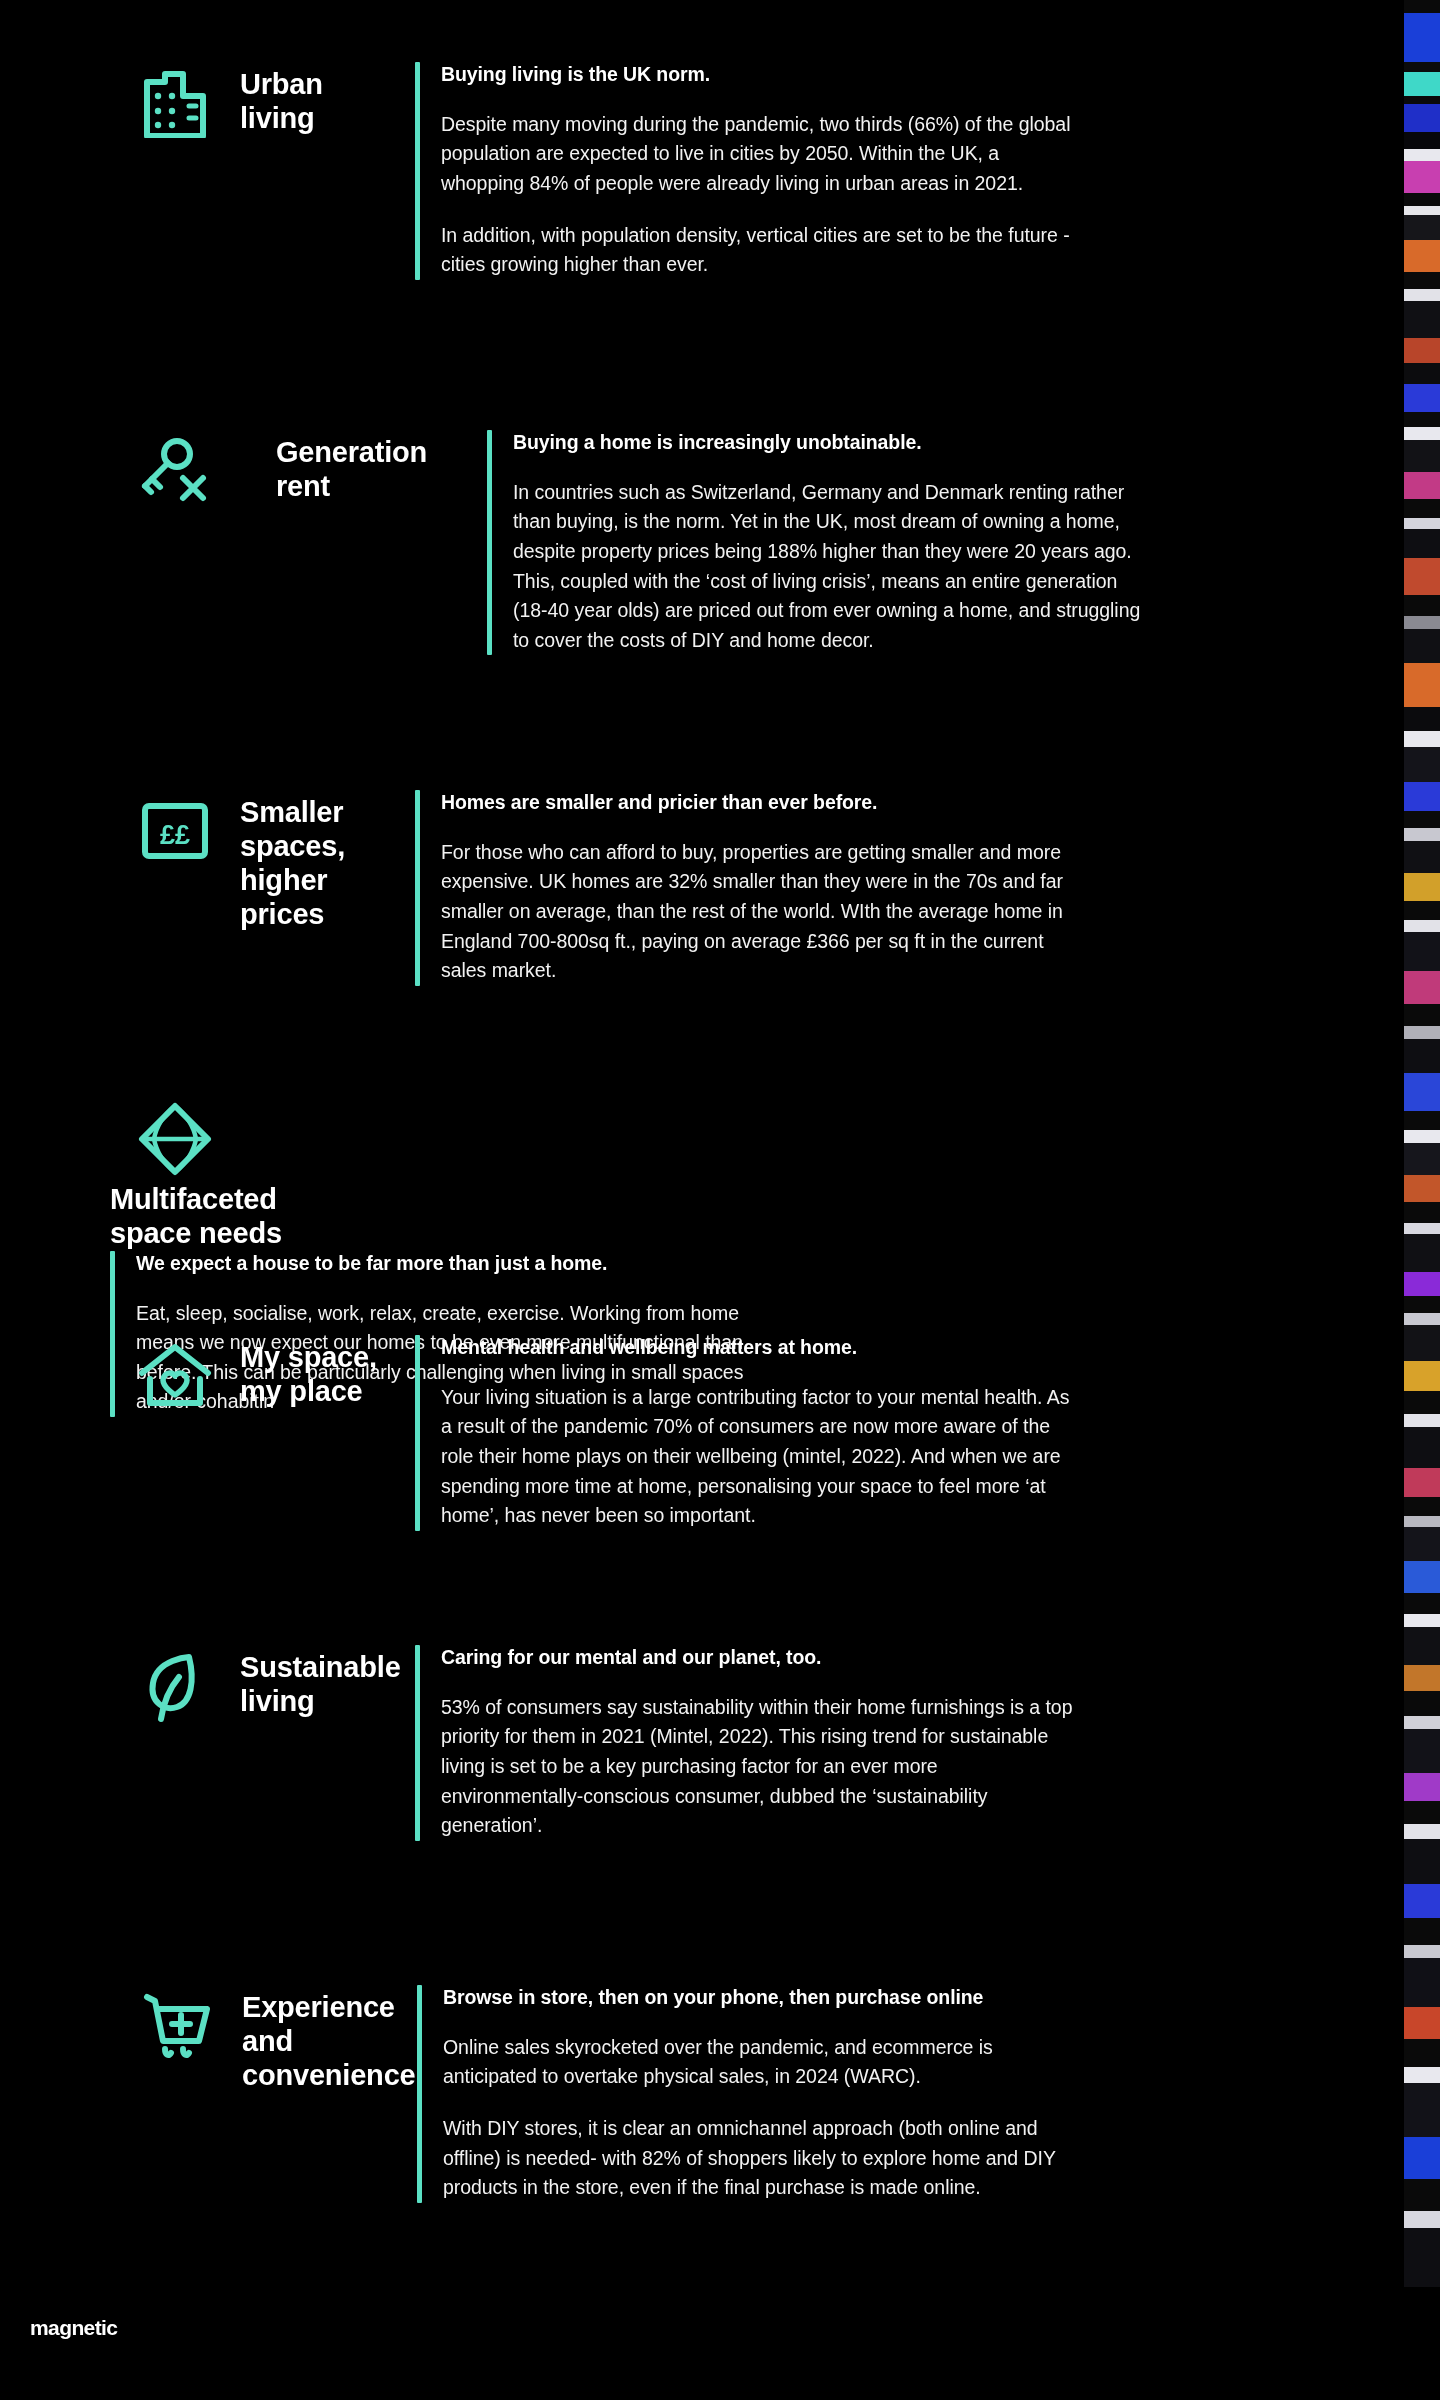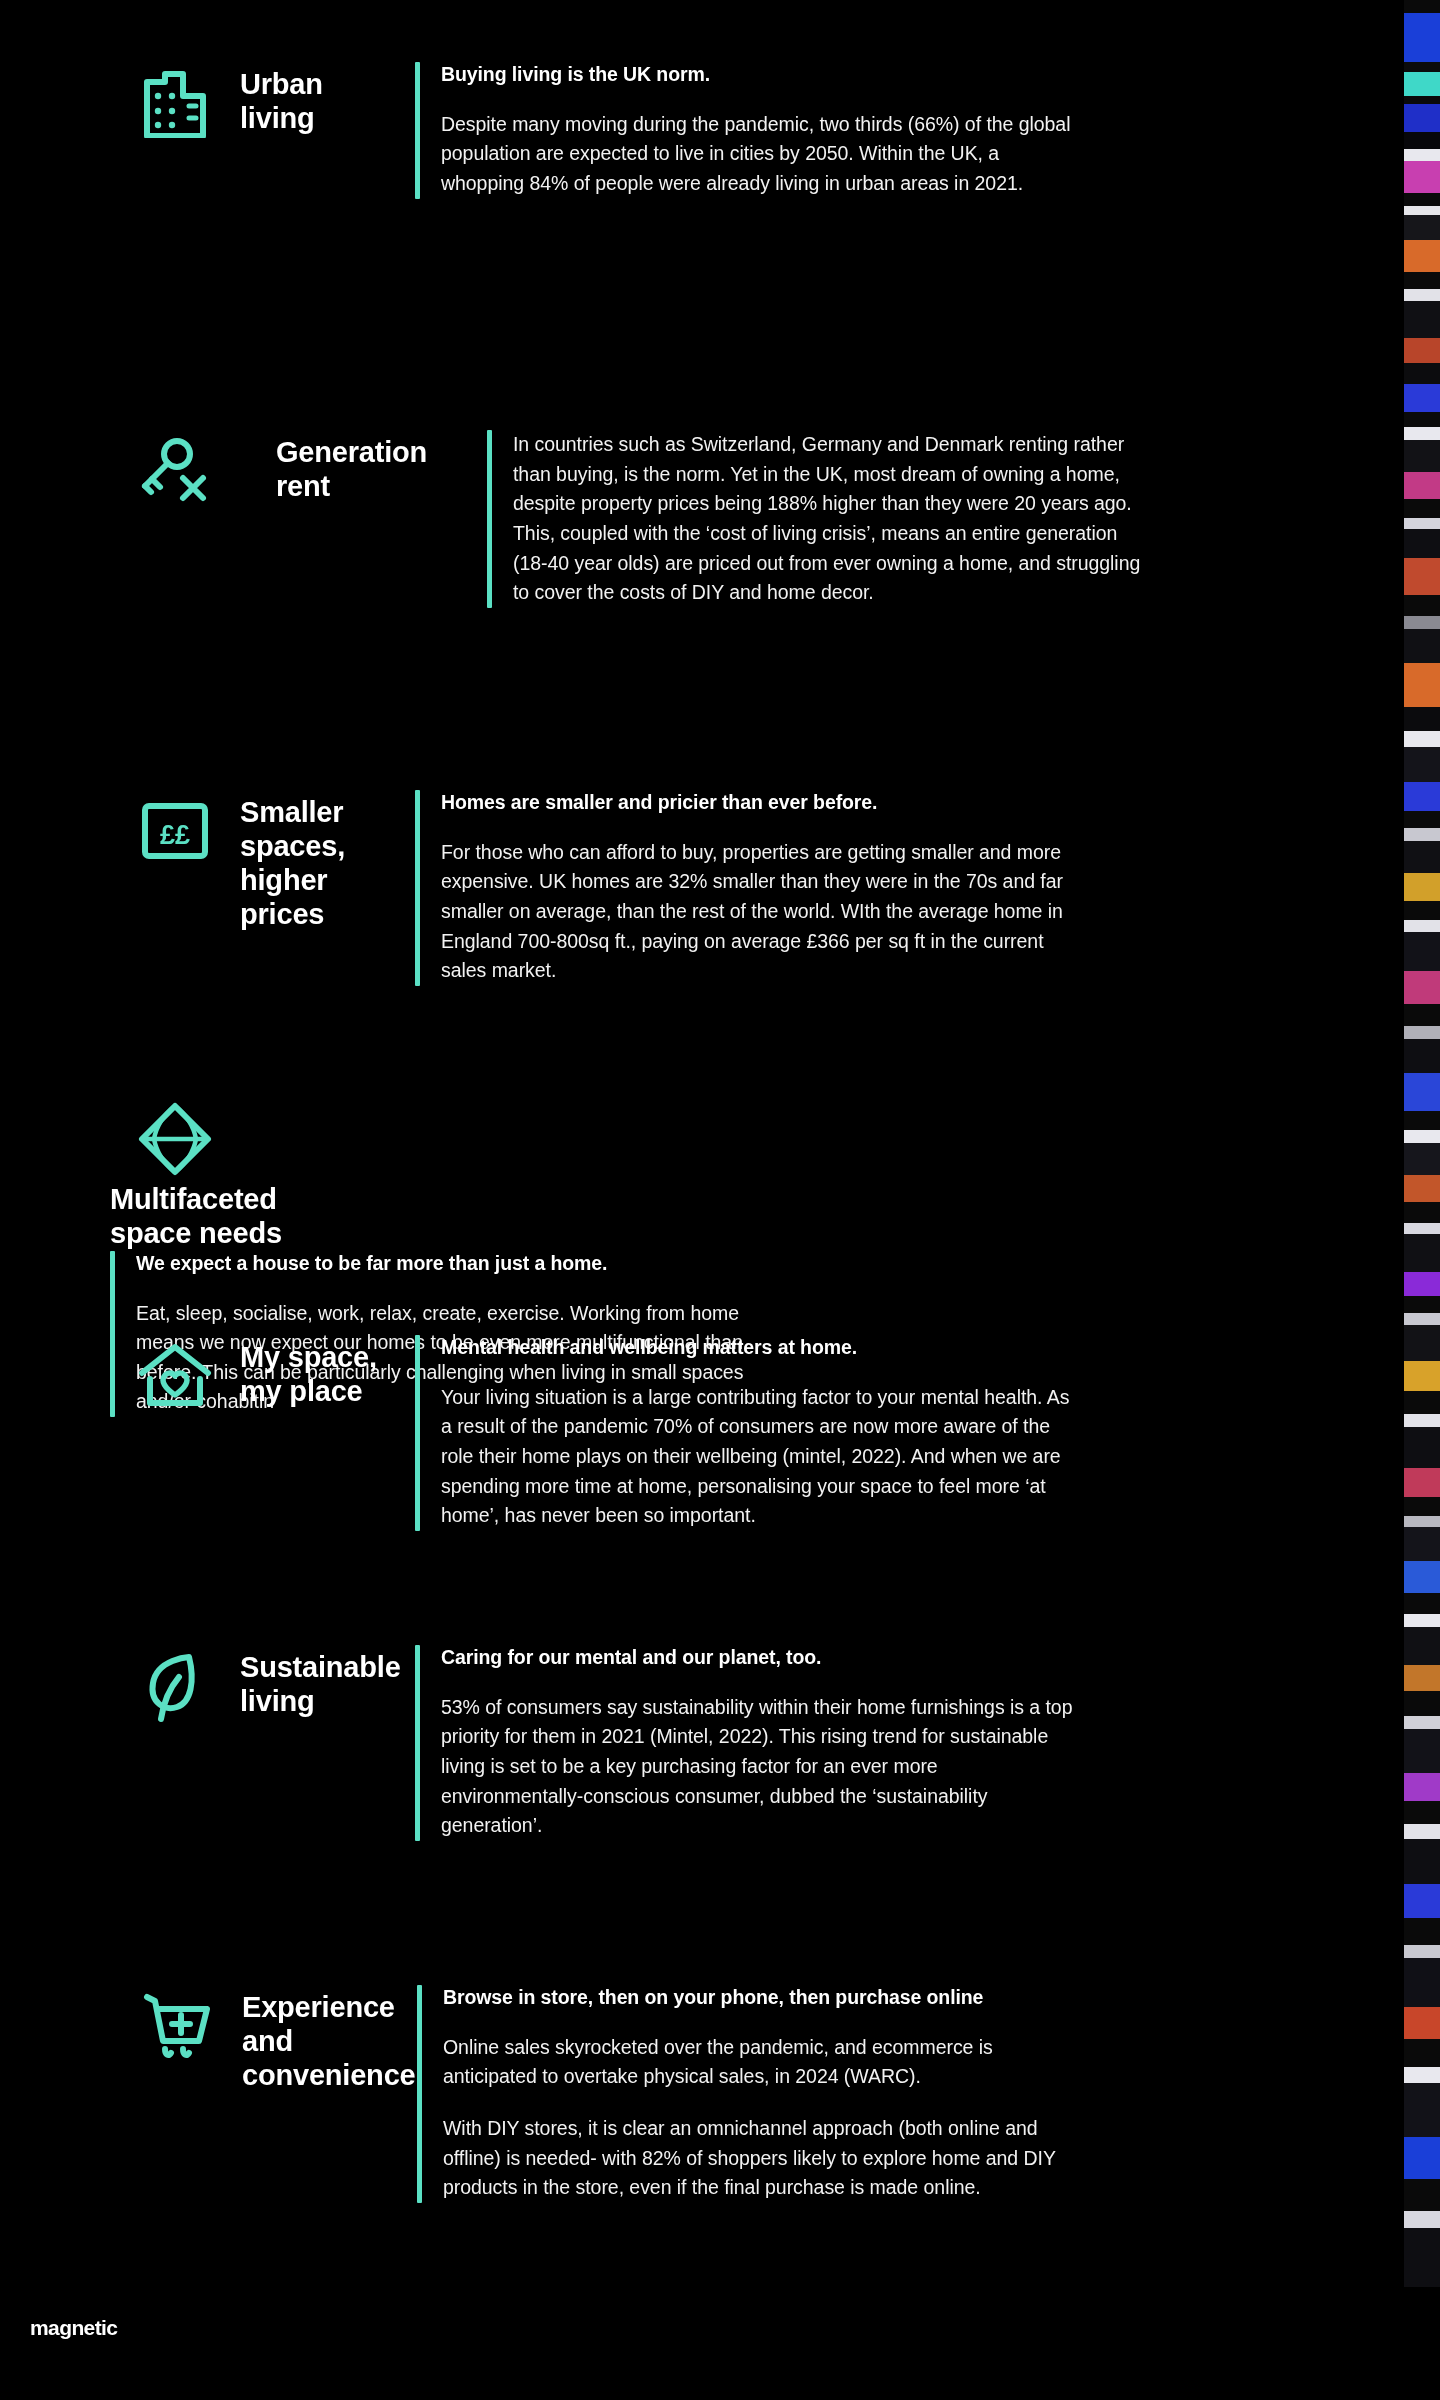--- a/index.html
+++ b/index.html
@@ -79,20 +79,21 @@
         </span>
       </div>
       <div class="title-col">
         <div class="title">Urban
 living</div>
       </div>
       <div class="body-col">
         <div class="accent"></div>
         <div class="lede">Buying living is the UK norm.</div>
         <div class="para">Despite many moving during the pandemic, two thirds (66%) of the global population are expected to live in cities by 2050. Within the UK, a whopping 84% of people were already living in urban areas in 2021.</div>
+        <div class="para">In addition, with population density, vertical cities are set to be the future - cities growing higher than ever.</div>
       </div>
     </div>
 
     <div class="section" style="left:110px; top:430px; width:1180px;gap:36px;">
       <div class="icon-col">
         <span>
           <svg width="72" height="72" viewBox="0 0 72 72" fill="none">
             <circle cx="38" cy="20" r="13" stroke="#5BE0C4" stroke-width="6"></circle>
             <path d="M29 29 L6 52" stroke="#5BE0C4" stroke-width="6" stroke-linecap="round"></path>
             <path d="M13 45 L21 53" stroke="#5BE0C4" stroke-width="6" stroke-linecap="round"></path>
@@ -100,20 +101,21 @@
             <path d="M44 44 L64 64 M64 44 L44 64" stroke="#5BE0C4" stroke-width="6" stroke-linecap="round"></path>
           </svg>
         </span>
       </div>
       <div class="title-col">
         <div class="title">Generation
 rent</div>
       </div>
       <div class="body-col">
         <div class="accent"></div>
+        <div class="lede">Buying a home is increasingly unobtainable.</div>
         <div class="para">In countries such as Switzerland, Germany and Denmark renting rather than buying, is the norm. Yet in the UK, most dream of owning a home, despite property prices being 188% higher than they were 20 years ago. This, coupled with the ‘cost of living crisis’, means an entire generation (18-40 year olds) are priced out from ever owning a home, and struggling to cover the costs of DIY and home decor.</div>
       </div>
     </div>
 
     <div class="section" style="left:110px; top:790px; width:1180px;">
       <div class="icon-col">
         <span>
           <svg width="72" height="72" viewBox="0 0 72 72" fill="none">
             <rect x="6" y="12" width="60" height="50" rx="4" stroke="#5BE0C4" stroke-width="6"></rect>
             <text x="36" y="50" font-family="Liberation Sans, sans-serif" font-size="27" font-weight="700" fill="#5BE0C4" text-anchor="middle">££</text>

